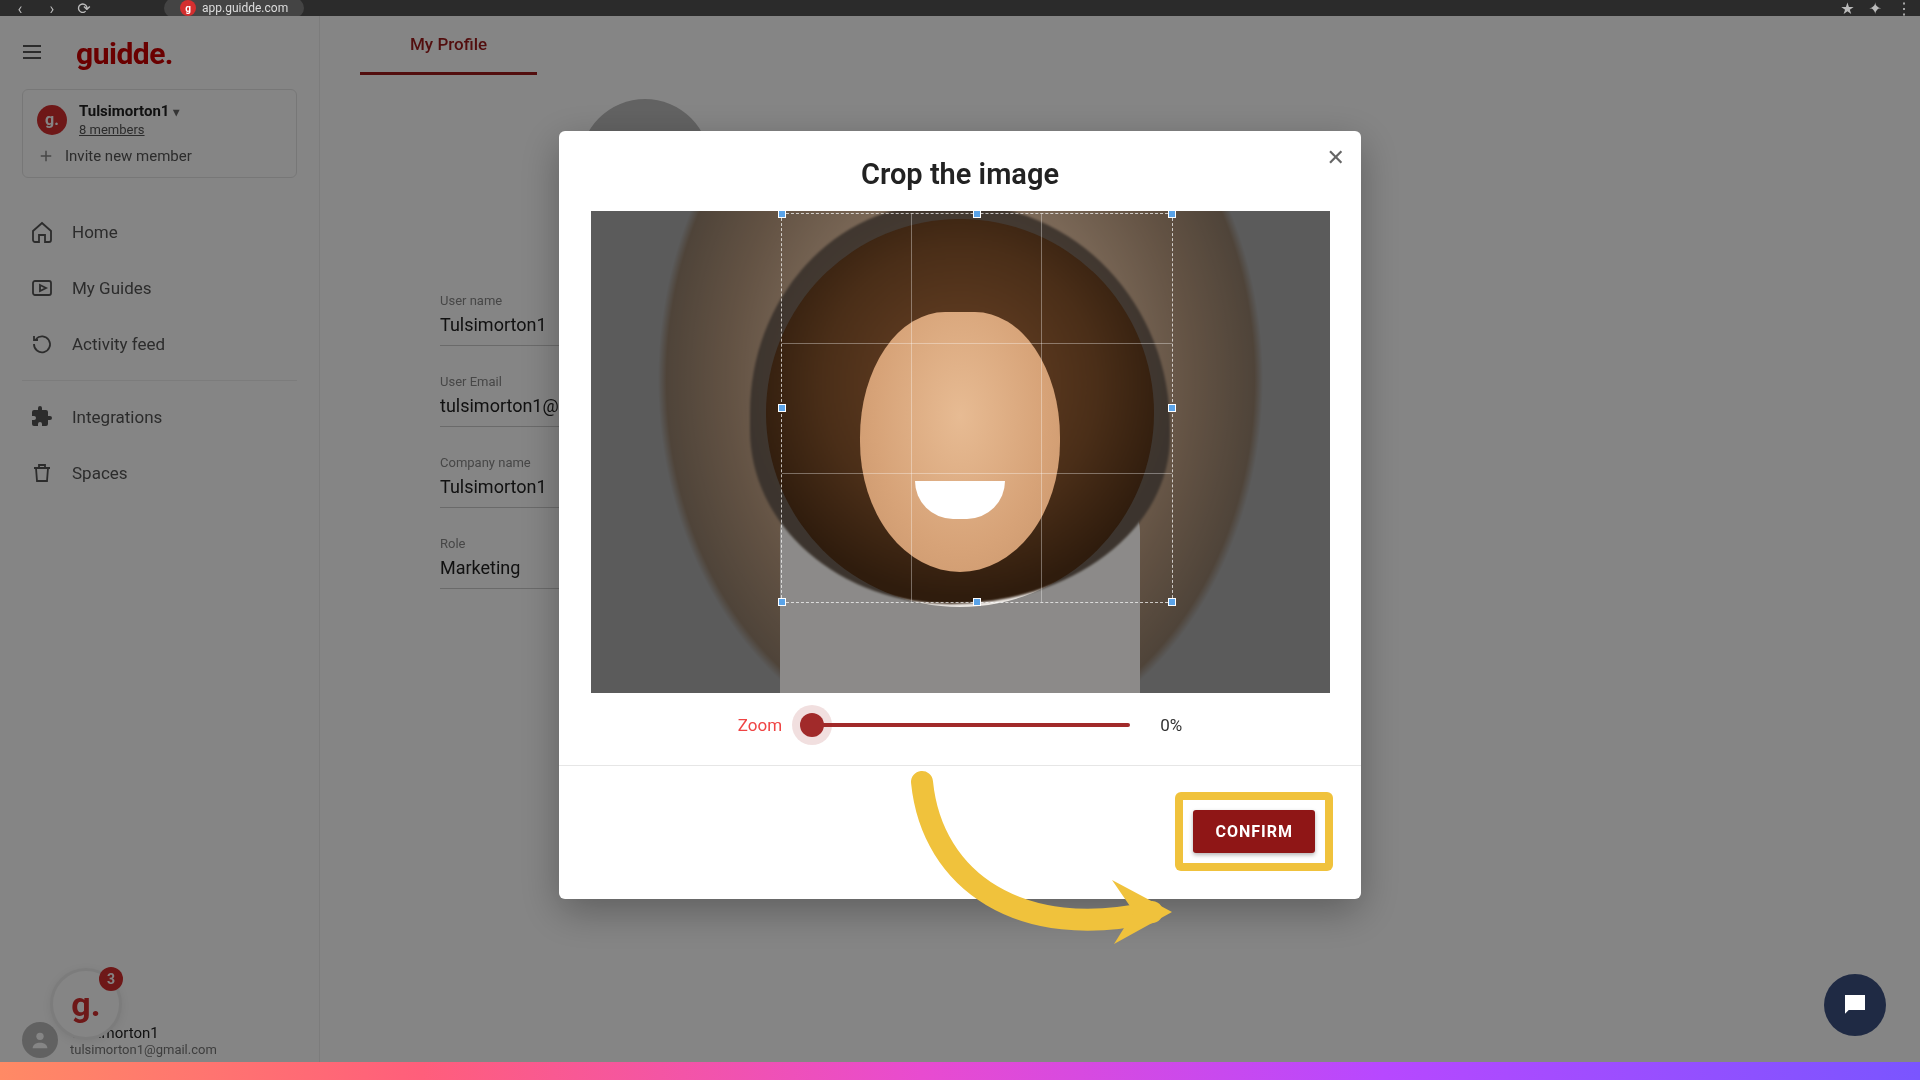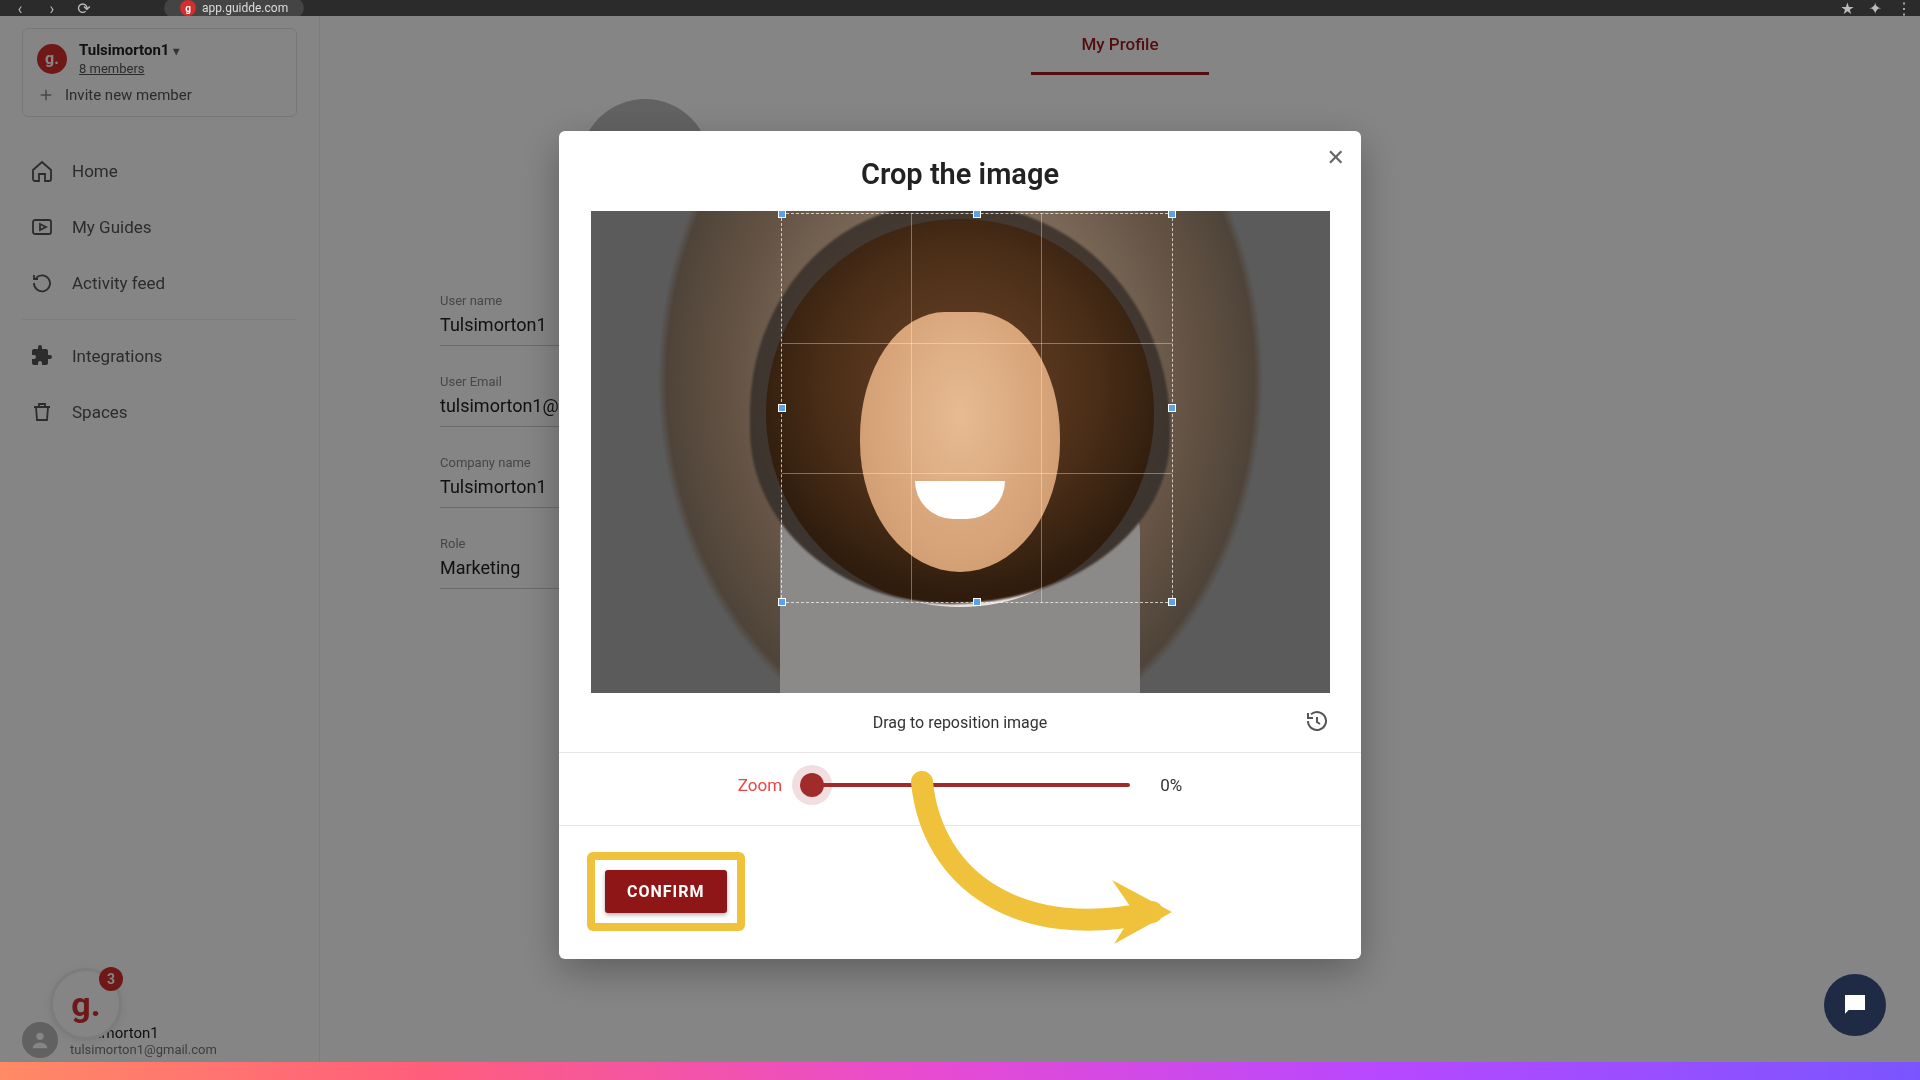--- a/index.html
+++ b/index.html
@@ -38,21 +38,21 @@
 
 .sidebar-footer { margin-top: auto; padding: 16px 22px 22px; display: flex; align-items: center; gap: 12px; position: relative; }
 .footer-avatar { width: 36px; height: 36px; background: #bbb; border-radius: 50%; display: flex; align-items: center; justify-content: center; color: #fff; }
 .footer-name { font-size: 15px; color: #222; }
 .footer-email { font-size: 13px; color: #777; }
 .big-g-badge { position: absolute; left: 50px; top: -38px; width: 72px; height: 72px; background: #fff; border: 3px solid #eee; border-radius: 50%; display: flex; align-items: center; justify-content: center; color: #d32f2f; font-weight: 700; font-size: 34px; box-shadow: 0 2px 8px rgba(0,0,0,0.08); }
 .big-g-badge .count { position: absolute; top: -4px; right: -4px; width: 24px; height: 24px; background: #d32f2f; border-radius: 50%; color: #fff; font-size: 14px; display: flex; align-items: center; justify-content: center; }
 
 
 .main { flex: 1; padding: 0 40px; overflow: auto; }
-.tabs { display: flex; justify-content: center; }
+.tabs { display: flex; }
 .tab { padding: 18px 50px; font-size: 17px; color: #9e1b1b; border-bottom: 3px solid #9e1b1b; font-weight: 500; }
 
 .profile-block { max-width: 780px; margin: 24px 80px 0; }
 .avatar-row { display: flex; align-items: center; gap: 30px; margin-left: 140px; margin-bottom: 14px; }
 .big-avatar { width: 130px; height: 130px; background: #bdbdbd; border-radius: 50%; display: flex; align-items: center; justify-content: center; color: #fff; }
 .role-chip { font-size: 17px; color: #333; margin-left: 124px; margin-bottom: 30px; }
 
 .field { margin-bottom: 28px; }
 .field-label { font-size: 13px; color: #888; }
 .field-value { font-size: 18px; color: #222; padding: 6px 0; }
@@ -94,21 +94,21 @@
 .modal-sub { display: flex; align-items: center; justify-content: center; padding: 20px 30px; position: relative; border-bottom: 1px solid #e6e6e6; }
 .modal-sub-text { font-size: 16px; color: #333; }
 .history-btn { position: absolute; right: 32px; color: #555; }
 
 .zoom-row { display: flex; align-items: center; gap: 30px; padding: 22px 30px 30px; justify-content: center; border-bottom: 1px solid #e6e6e6; }
 .zoom-label { font-size: 17px; color: #ef4444; }
 .slider { flex: 0 0 318px; height: 4px; background: #a12a2a; border-radius: 2px; position: relative; }
 .slider-thumb { position: absolute; left: 0; top: 50%; transform: translate(-50%,-50%); width: 24px; height: 24px; background: #a12a2a; border-radius: 50%; box-shadow: 0 0 0 8px rgba(161,42,42,0.15); }
 .zoom-val { font-size: 17px; color: #333; }
 
-.modal-footer { padding: 28px 30px 30px; display: flex; justify-content: flex-start; }
+.modal-footer { padding: 28px 30px 30px; display: flex; justify-content: flex-end; }
 .confirm-wrap { padding: 10px; border: 6px solid #f0c23c; border-radius: 4px; background: #fff; box-shadow: 0 0 0 2px #f0c23c; }
 .confirm-btn { background: #8f1616; color: #fff; border: none; padding: 12px 22px; font-weight: 700; letter-spacing: 1px; font-size: 16px; border-radius: 3px; box-shadow: 0 2px 4px rgba(0,0,0,0.3); cursor: pointer; }
 
 
 .arrow-annot { position: absolute; left: 872px; top: 762px; width: 320px; height: 220px; pointer-events: none; }
 .arrow-annot svg { width: 100%; height: 100%; }
 
 
 .chat-fab { position: fixed; right: 34px; bottom: 44px; width: 62px; height: 62px; background: #1f2a44; border-radius: 50%; display: flex; align-items: center; justify-content: center; color: #fff; }
 
@@ -129,20 +129,30 @@
   <div class="browser-right">
     <span>★</span>
     <span>✦</span>
     <span>⋮</span>
   </div>
 </div>
 
 <div class="app">
 
   <aside class="sidebar">
+    <div class="sidebar-header">
+      <span class="menu-icon">
+        <svg width="24" height="24" viewBox="0 0 24 24" fill="none" stroke="currentColor" stroke-width="2">
+            <line x1="3" y1="6" x2="21" y2="6"></line>
+            <line x1="3" y1="12" x2="21" y2="12"></line>
+            <line x1="3" y1="18" x2="21" y2="18"></line>
+          </svg>
+      </span>
+      <span class="logo">guidde.</span>
+    </div>
 
     <div class="workspace-card">
       <div class="workspace-row">
         <div class="workspace-avatar">g.</div>
         <div>
           <div class="workspace-name">
             <span>Tulsimorton1</span>
             <span class="chevron"> ▾</span>
           </div>
           <div class="workspace-members">8 members</div>
@@ -278,30 +288,20 @@
         <div class="h tm"></div>
         <div class="h tr"></div>
         <div class="h lm"></div>
         <div class="h rm"></div>
         <div class="h bl"></div>
         <div class="h bm"></div>
         <div class="h br"></div>
       </div>
     </div>
 
-    <div class="modal-sub">
-      <span class="modal-sub-text">Drag to reposition image</span>
-      <span class="history-btn">
-        <svg width="24" height="24" viewBox="0 0 24 24" fill="none" stroke="currentColor" stroke-width="2">
-            <path d="M3 12a9 9 0 1 0 3-6.7"></path>
-            <path d="M3 4v5h5"></path>
-            <path d="M12 8v5l3 2"></path>
-          </svg>
-      </span>
-    </div>
 
     <div class="zoom-row">
       <span class="zoom-label">Zoom</span>
       <div class="slider">
         <div class="slider-thumb"></div>
       </div>
       <span class="zoom-val">0%</span>
     </div>
 
     <div class="modal-footer">

